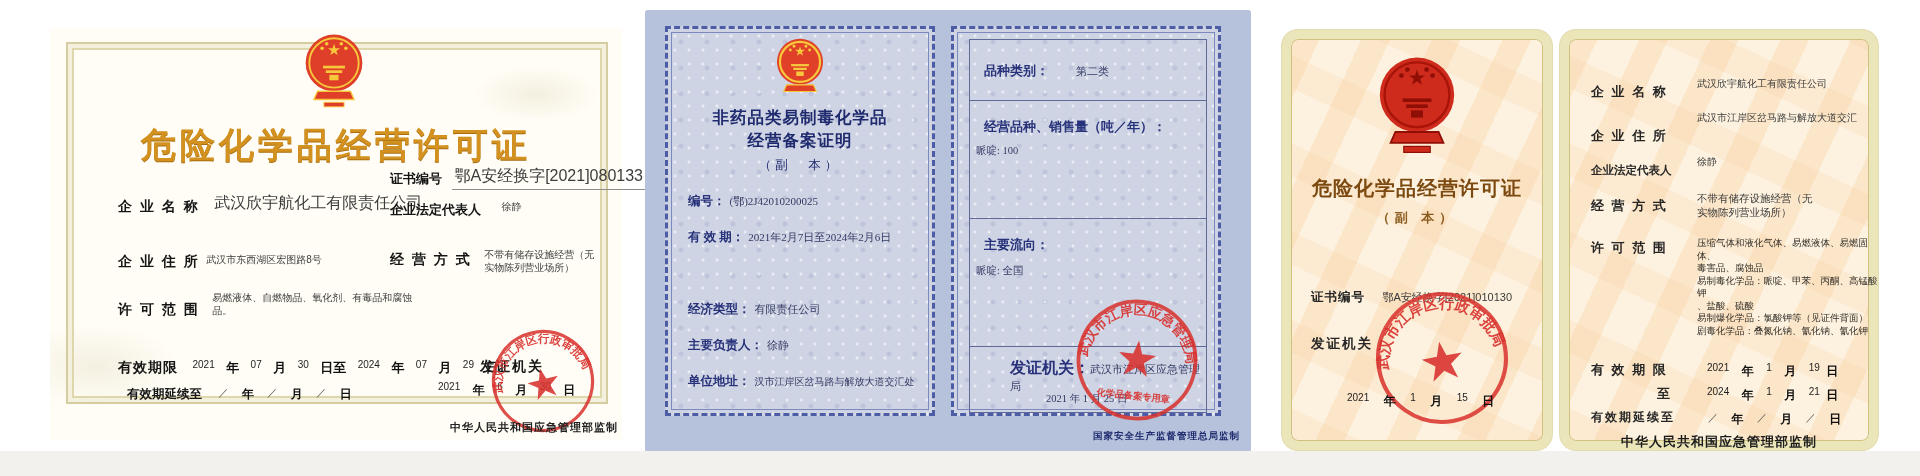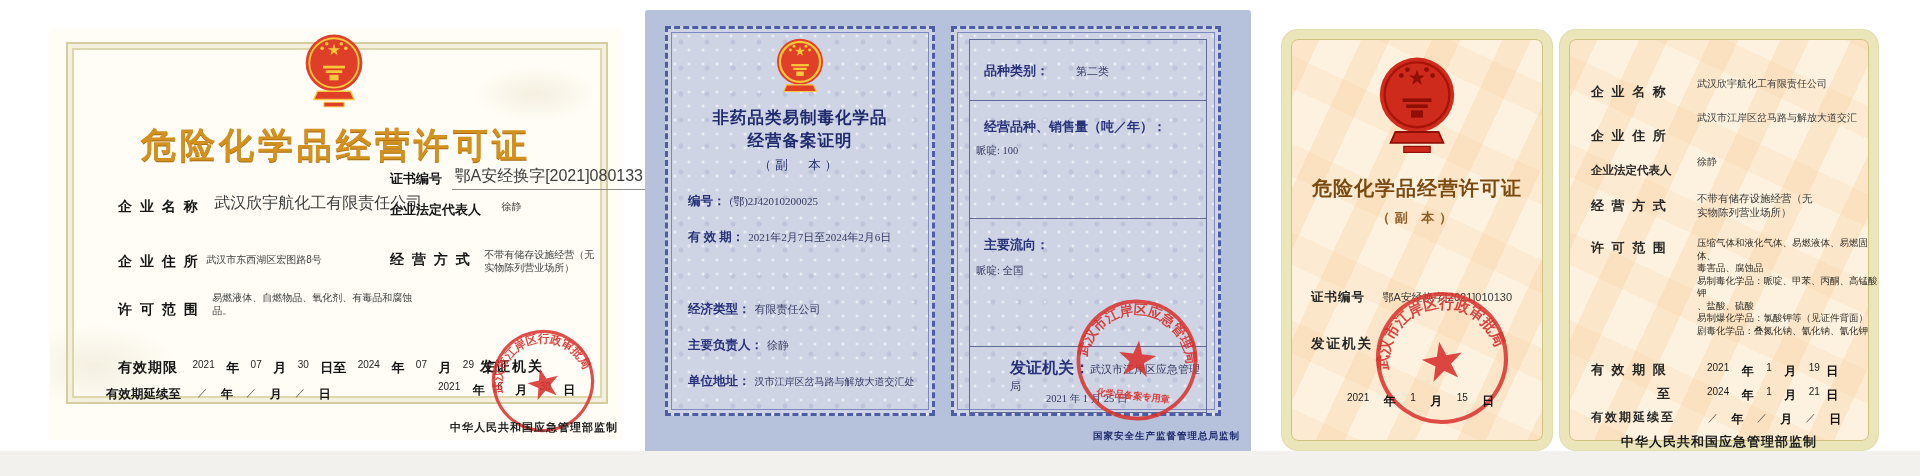--- a/index.html
+++ b/index.html
@@ -144,21 +144,21 @@
 
     <div class="abs nowrap" style="left:388px;top:352px">
       <span class="num">2021</span>
       <span class="unit-sm">年</span>
       <span class="num">6</span>
       <span class="unit-sm">月</span>
       <span class="num">30</span>
       <span class="unit-sm">日</span>
     </div>
 
-    <div class="abs nowrap" style="left:56px;top:356px">
+    <div class="abs nowrap" style="left:77px;top:356px">
       <span class="c1-lbl-sm" style="font-size:12.5px">有效期延续至</span>
       <span class="slash" style="margin-left:12px">／</span>
       <span class="unit-sm">年</span>
       <span class="slash">／</span>
       <span class="unit-sm">月</span>
       <span class="slash">／</span>
       <span class="unit-sm">日</span>
     </div>
 
     <svg class="stamp" style="left:438px;top:298px;width:110px;height:110px;transform:rotate(-14deg)" viewBox="0 0 120 120">

